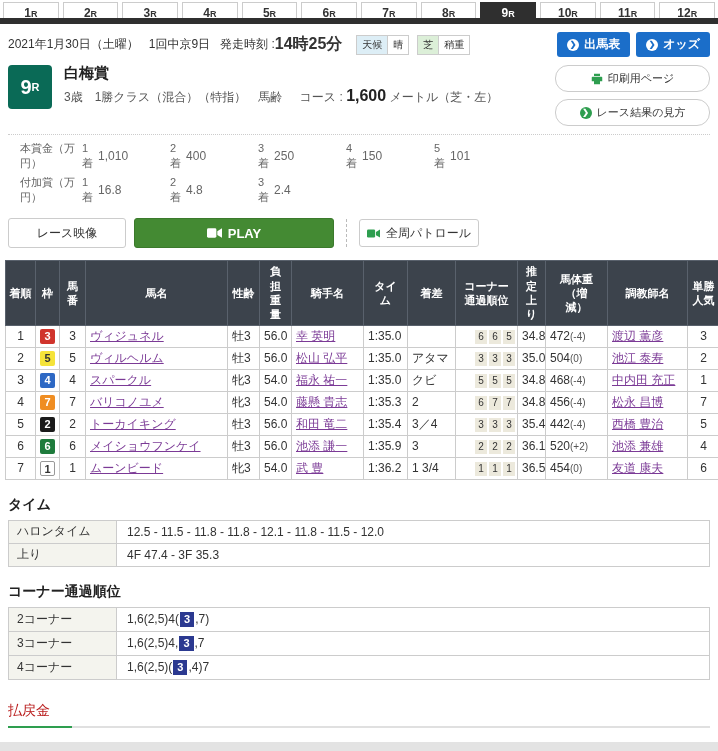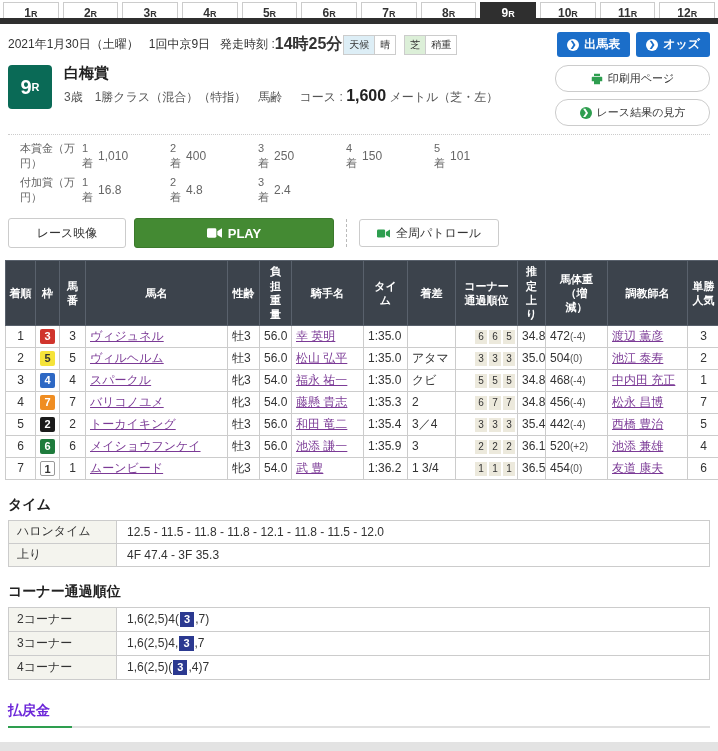--- a/index.html
+++ b/index.html
@@ -21,21 +21,21 @@
   .tab .tab-num { font-size:12px; font-weight:bold; }
   .tab .tab-r { font-size:9px; font-weight:bold; }
   .tab.active { background:#2f2f2f; border-color:#2f2f2f; color:#fff; }
   .tab-underline { height:6px; background:#2f2f2f; }
 
   
   .info-row { display:flex; align-items:center; padding:8px 8px 4px 8px; }
   .info-date { font-size:12px; color:#333; }
   .info-start-label { font-size:12px; margin-left:10px; }
   .info-start-time { font-size:16px; font-weight:bold; }
-  .badges { display:flex; margin-left:1px; }
+  .badges { display:flex; margin-left:14px; }
   .badge { display:flex; border:1px solid #ccc; margin-right:8px; font-size:10px; }
   .badge .b-label { padding:2px 5px; }
   .badge .b-val { padding:2px 5px; background:#fff; border-left:1px solid #ccc; }
   .badge.weather .b-label { background:#ddeef6; }
   .badge.track .b-label { background:#dcefd8; }
   .info-actions { margin-left:auto; display:flex; gap:6px; }
   .btn-blue {
     background:#1b6ec9; color:#fff; font-size:12px; font-weight:bold;
     border:none; border-radius:3px; padding:4px 10px; cursor:pointer;
     display:flex; align-items:center; gap:5px;
@@ -84,21 +84,21 @@
   }
   .btn-play {
     background:#448a33; border:1px solid #3b7a2c; border-radius:3px;
     width:200px; height:30px; margin-left:8px; cursor:pointer;
     color:#fff; font-size:13px; font-weight:bold;
     display:flex; align-items:center; justify-content:center; gap:6px;
   }
   .video-sep { border-left:1px dashed #bbb; height:28px; margin:0 12px; }
   .btn-patrol {
     background:#fff; border:1px solid #ccc; border-radius:3px;
-    width:140px; height:28px; font-size:12px; color:#333; cursor:pointer;
+    width:120px; height:28px; font-size:12px; color:#333; cursor:pointer;
     display:flex; align-items:center; justify-content:center; gap:6px;
   }
   .cam-ico { display:inline-block; line-height:0; }
 
   
   .rt { width:708px; margin:0 5px; border-collapse:collapse; table-layout:fixed; }
   .rt thead th {
     background:#3c434c; color:#fff; font-size:11px; font-weight:bold;
     border:1px solid #59616c; text-align:center; vertical-align:middle; padding:3px 0;
     height:50px;
@@ -129,21 +129,21 @@
     font-size:12px; text-align:left; padding:0 8px; color:#333;
   }
   .kv-table td { border:1px solid #ccc; font-size:12px; padding:4px 10px; background:#fff; }
   .win-num {
     background:#2b3990; color:#fff; font-weight:bold; font-size:11px;
     display:inline-block; padding:0 4px; line-height:15px; margin:0 1px;
   }
 
   
   .payout-head { margin:22px 8px 0 8px; border-bottom:2px solid #e0e0e0; position:relative; height:26px; }
-  .payout-head h2 { font-size:14px; font-weight:bold; color:#6d28d9; }
+  .payout-head h2 { font-size:14px; font-weight:normal; color:#b91c1c; }
   .payout-head .green-bar { position:absolute; left:0; bottom:-2px; width:64px; height:2px; background:#2e9e4f; }
 
   .page-bottom { position:absolute; bottom:0; left:0; width:718px; height:9px; background:#e3e3e3; }
 </style>
 </head>
 <body>
 
 <div class="tabbar">
   <div class="tabs">
     <div class="tab"><span class="tab-num">1</span><span class="tab-r">R</span></div>

